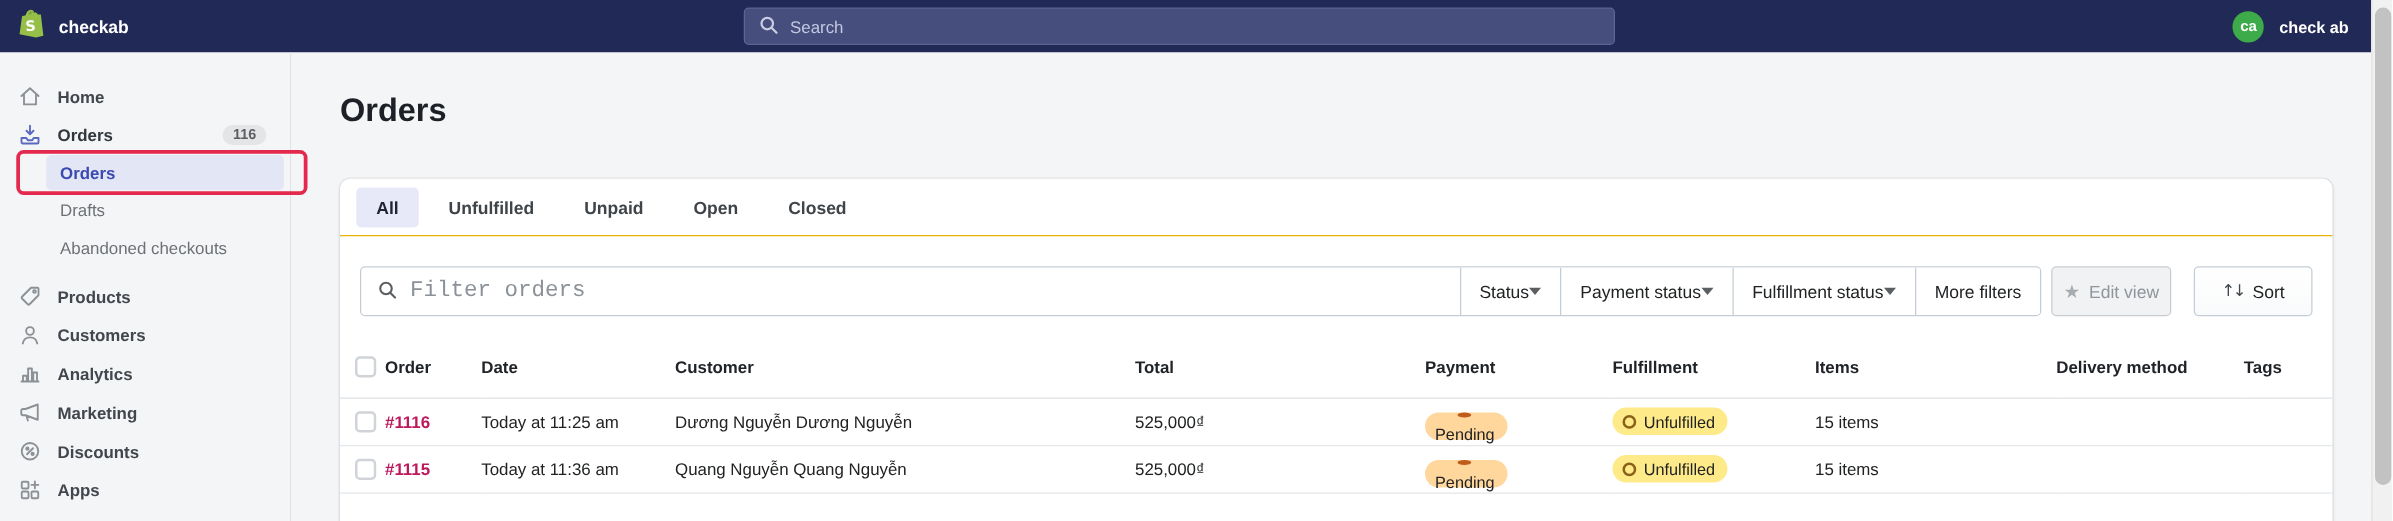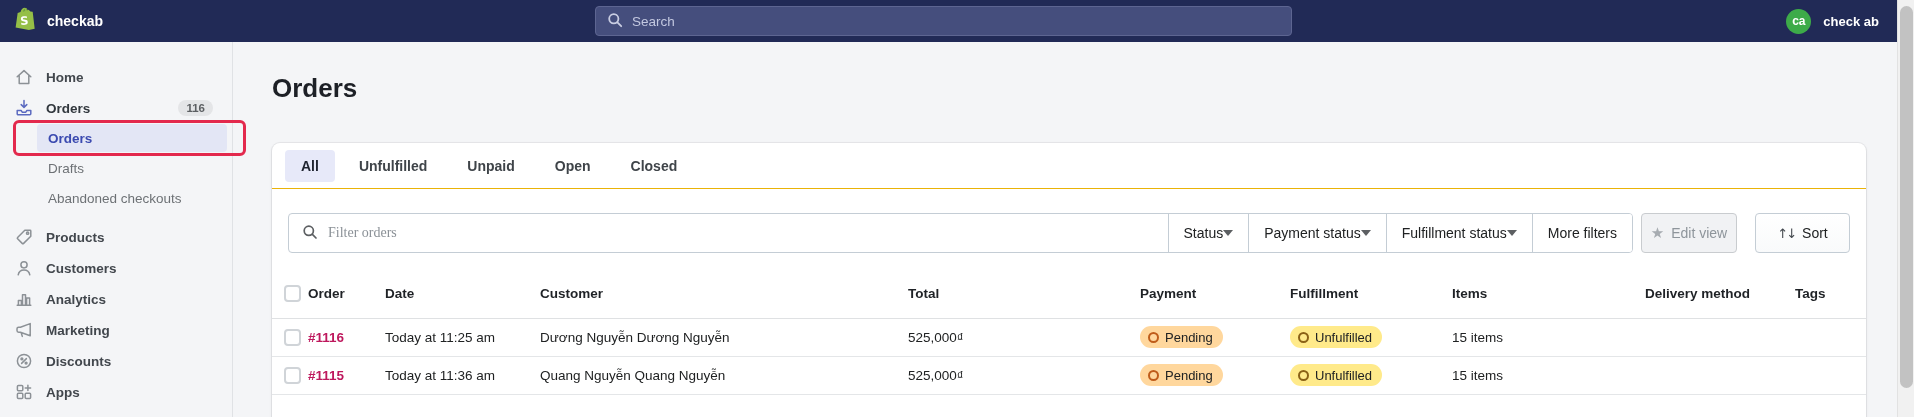--- a/index.html
+++ b/index.html
@@ -71,22 +71,22 @@
          font-weight: 600; color: #3f4449; cursor: pointer; background: none; border: none;
          font-family: "Liberation Sans", sans-serif; }
   .tab.selected { background: #e7e9f9; color: #1f2430; }
 
   
   .filter-section { padding: 24px 16px 16px; }
   .filter-bar { display: flex; height: 40px; }
   .filter-group { flex: 1; display: flex; border: 1px solid #c4cdd5; border-radius: 4px;
                   background: #fff; overflow: hidden; }
   .filter-input { flex: 1; display: flex; align-items: center; padding-left: 13px; }
-  .filter-input input { border: none; outline: none; font-size: 14px; margin-left: 10px;
-                        width: 95%; color: #202223; font-family: Liberation Serif, serif; }
+  .filter-input input { border: none; outline: none; font-size: 18px; margin-left: 10px;
+                        width: 95%; color: #202223; font-family: Liberation Mono, monospace; }
   .filter-input input::placeholder { color: #8b9197; }
   .filter-seg { border-left: 1px solid #c4cdd5; display: flex; align-items: center;
                 gap: 0; padding: 0 15px; font-size: 14px; color: #202223;
                 background: #fff; cursor: pointer; white-space: nowrap;
                 font-family: "Liberation Sans", sans-serif; border-top:none;border-bottom:none;border-right:none; }
   .btn { height: 40px; border-radius: 4px; font-size: 14px; display: flex;
          align-items: center; justify-content: center; gap: 7px; cursor: pointer;
          font-family: "Liberation Sans", sans-serif; }
   .btn-editview { margin-left: 8px; width: 96px; background: #f1f2f4;
                   border: 1px solid #c9cccf; color: #8e959b; }
@@ -103,21 +103,21 @@
   td { height: 38px; font-size: 13.5px; color: #202223; border-bottom: 1px solid #e4e6e8;
        padding: 0; vertical-align: middle; white-space: nowrap; }
   .col-check { padding-left: 12px !important; }
   .checkbox { width: 17px; height: 17px; border: 2px solid #d0d4d8; border-radius: 4px;
               background: #fff; cursor: pointer; }
   .order-link { color: #be185d; font-weight: 600; text-decoration: none; cursor: pointer; }
   .cell-right { text-align: left; padding-right: 40px !important; }
   .badge { display: inline-flex; align-items: center; gap: 6px; height: 22px;
            padding: 0 10px 0 8px; border-radius: 12px; font-size: 13px; color: #202223; }
   .badge .ring { width: 11px; height: 11px; border-radius: 50%; }
-  .badge-pending { background: #ffd79d; }
+  .badge-pending { background: #ffd79d; flex-direction: column; }
   .badge-pending .ring { border: 2.5px solid #bf5c1a; }
   .badge-unfulfilled { background: #ffea8a; }
   .badge-unfulfilled .ring { border: 2.5px solid #8a6116; }
 
   svg.stroke-icon { fill: none; stroke: #8c9196; stroke-width: 1.5;
                     stroke-linecap: round; stroke-linejoin: round; }
   svg.stroke-icon.indigo { stroke: #5b6ac0; }
 </style>
 </head>
 <body>

